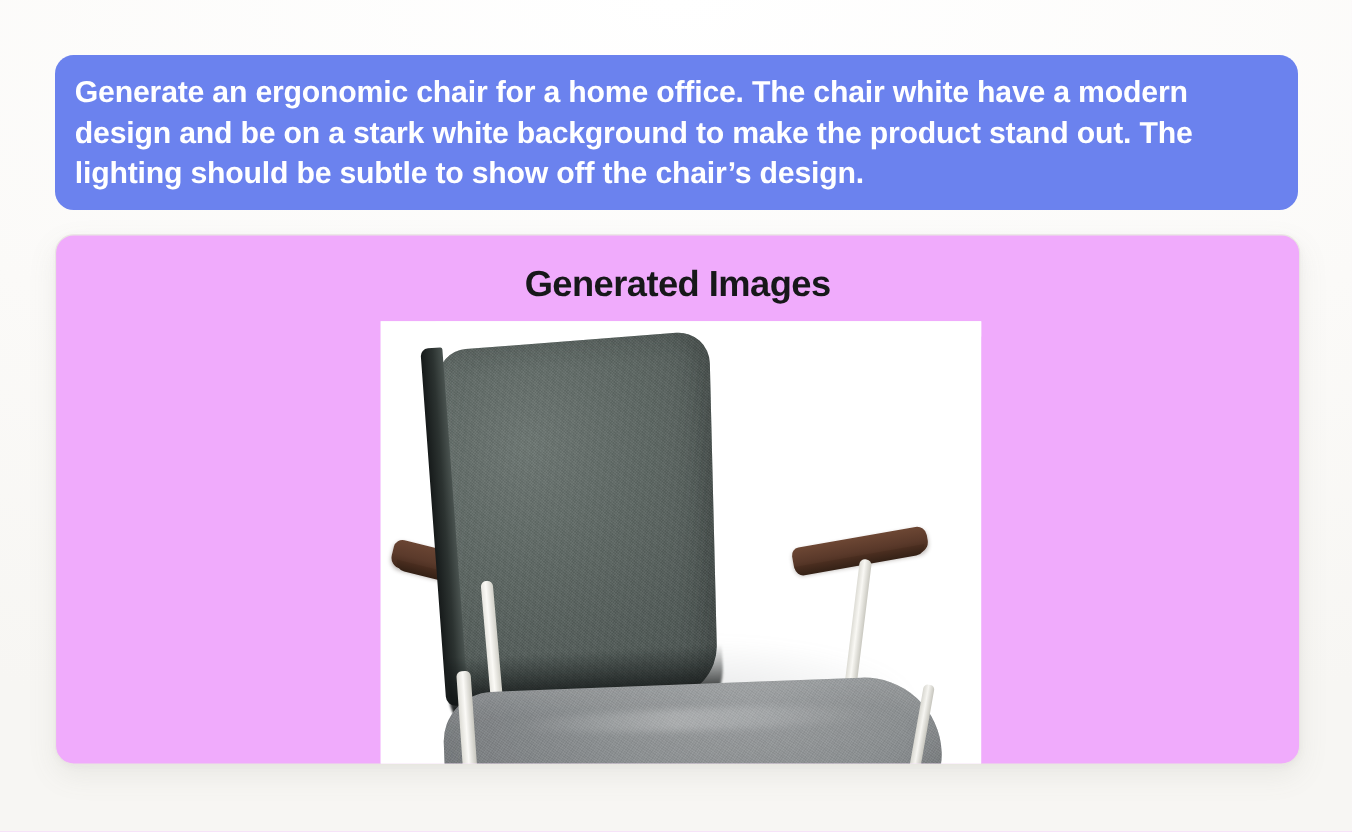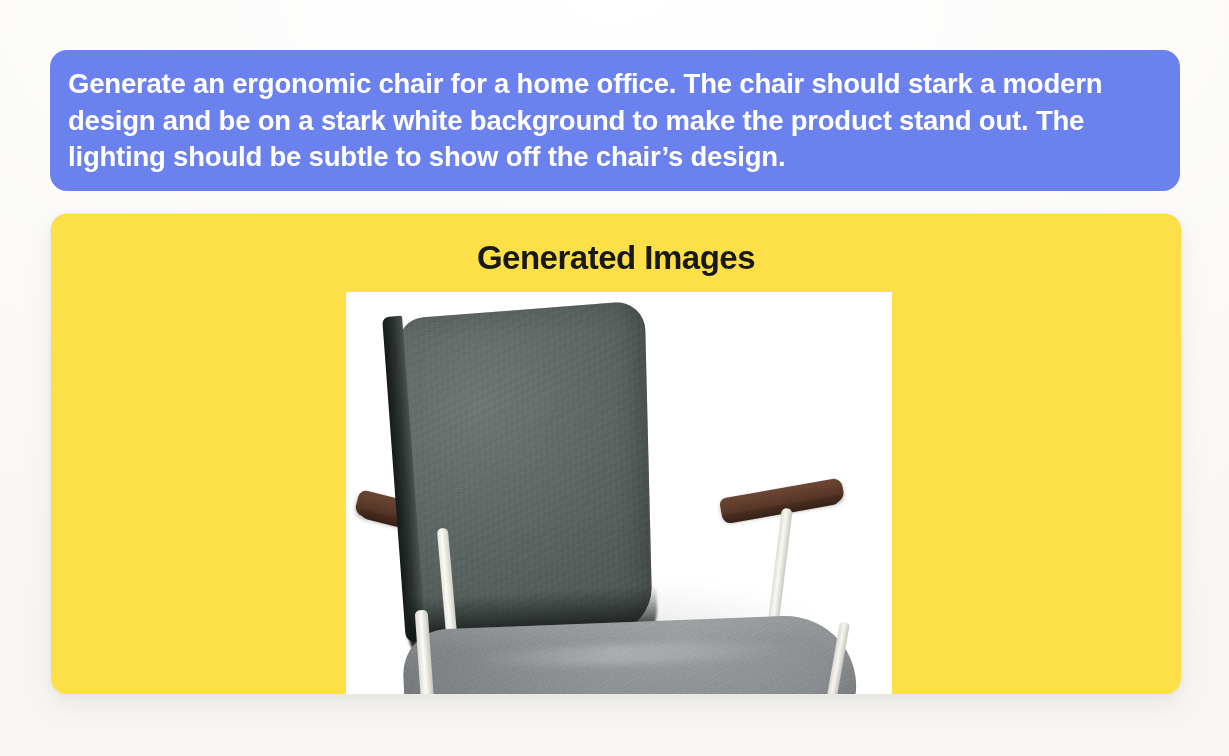--- a/index.html
+++ b/index.html
@@ -49,21 +49,21 @@
     margin: 0;
   }
 
   
   .result-card {
     position: absolute;
     left: 50px;
     top: 213px;
     width: 1132px;
     height: 482px;
-    background: #fde047;
+    background: #f0abfc;
     border: 1px solid #e9e7e2;
     border-radius: 17px;
     box-sizing: border-box;
     overflow: hidden;
     box-shadow: 0 10px 26px rgba(120, 115, 105, 0.10),
                 0 2px 6px rgba(120, 115, 105, 0.05);
     z-index: 2;
   }
 
   .card-title {
@@ -305,21 +305,21 @@
   .photo-soft {
     filter: blur(0.35px);
   }
 </style>
 </head>
 <body>
 
 <div class="page-bg"></div>
 
 <div class="prompt-bubble">
-  <p class="prompt-text">Generate an ergonomic chair for a home office. The chair should stark a modern design and be on a stark white background to make the product stand out. The lighting should be subtle to show off the chair’s design.</p>
+  <p class="prompt-text">Generate an ergonomic chair for a home office. The chair white have a modern design and be on a stark white background to make the product stand out. The lighting should be subtle to show off the chair’s design.</p>
 </div>
 
 <div class="result-card">
 
   <h2 class="card-title">Generated Images</h2>
 
   <div class="image-area">
     <div class="image-top-band"></div>
 
     <div class="photo photo-soft">

